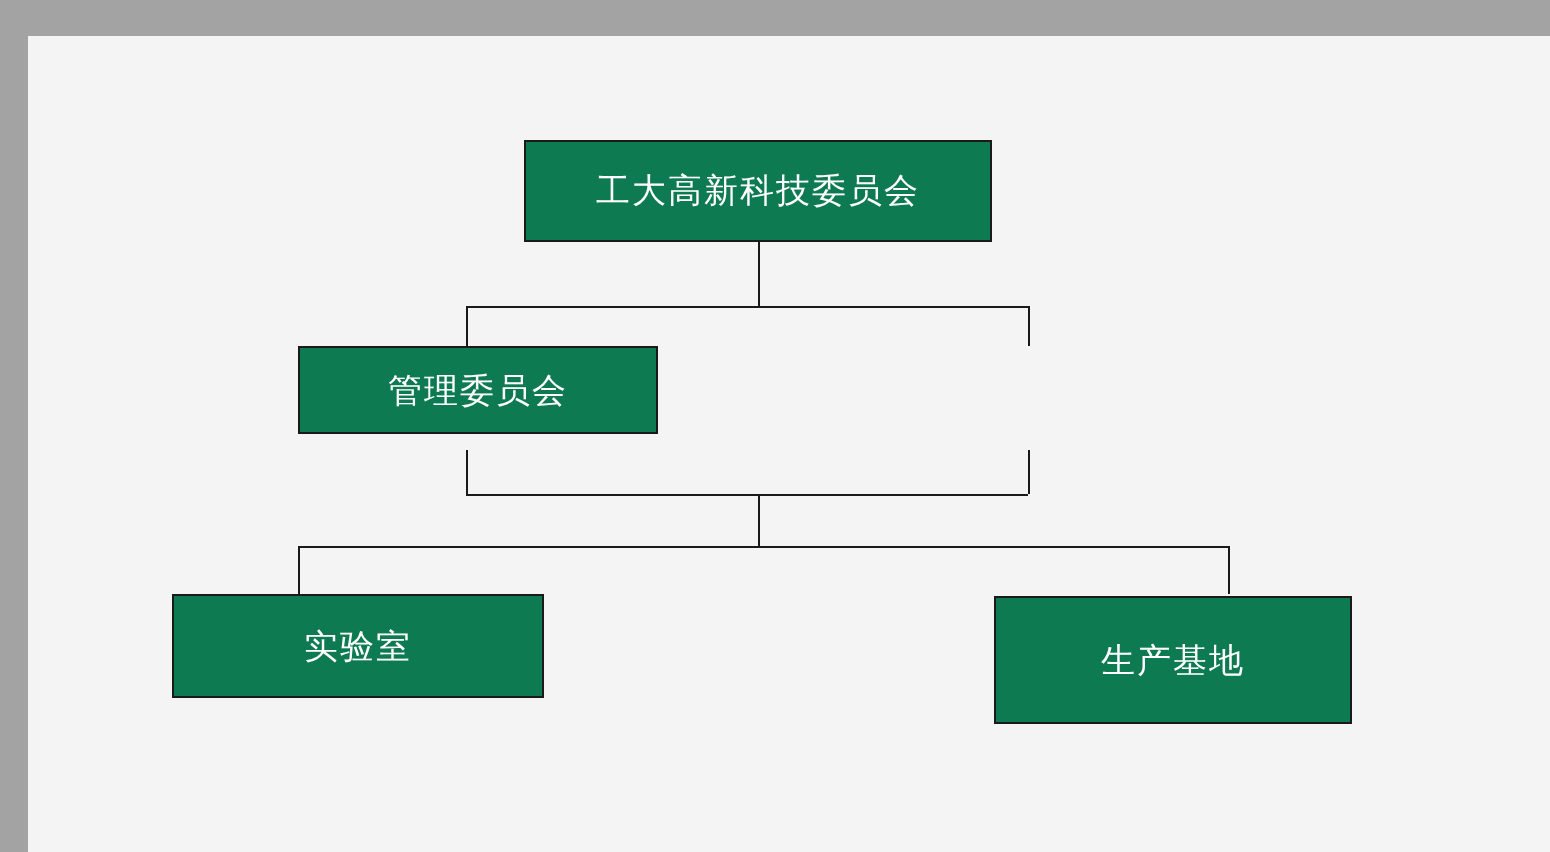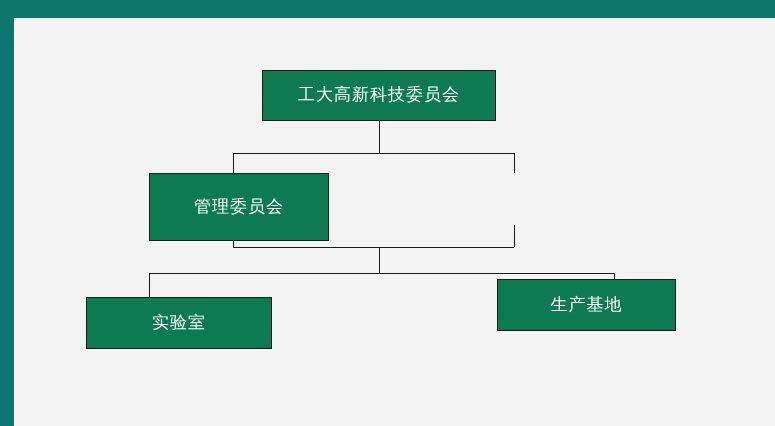--- a/index.html
+++ b/index.html
@@ -4,23 +4,23 @@
 <style>
   html, body {
     margin: 0;
     padding: 0;
     background: #ffffff;
   }
   #canvas {
     position: relative;
     width: 775px;
     height: 426px;
-    background: #0f766e;
+    background: #a3a3a3;
     overflow: hidden;
-    font-family: Liberation Mono, monospace;
+    font-family: Liberation Sans, sans-serif;
   }
   
   #plate {
     position: absolute;
     left: 14px;
     top: 18px;
     width: 761px;
     height: 408px;
     background: #f4f4f4;
   }
@@ -48,24 +48,24 @@
     border-top: 1px solid #1a1a1a;
   }
   .vline {
     position: absolute;
     width: 0;
     border-left: 1px solid #1a1a1a;
   }
 
   
   #node-root      { left: 262px; top: 70px;  width: 234px; height: 51px; }
-  #node-mgmt      { left: 149px; top: 173px; width: 180px; height: 68px; }
+  #node-mgmt      { left: 149px; top: 173px; width: 180px; height: 44px; }
   #node-academic  { left: 424px; top: 173px; width: 180px; height: 52px; }
   #node-lab       { left: 86px;  top: 297px; width: 186px; height: 52px; }
-  #node-base      { left: 497px; top: 279px; width: 179px; height: 52px; }
+  #node-base      { left: 497px; top: 298px; width: 179px; height: 64px; }
 
   
   #conn-root-stem     { left: 379px; top: 121px; height: 33px; }
   #conn-tier2-bar     { left: 233px; top: 153px; width: 281px; }
   #conn-mgmt-drop     { left: 233px; top: 153px; height: 20px; }
   #conn-academic-drop { left: 514px; top: 153px; height: 20px; }
 
   
   #conn-mgmt-riser     { left: 233px; top: 225px; height: 22px; }
   #conn-academic-riser { left: 514px; top: 225px; height: 22px; }

